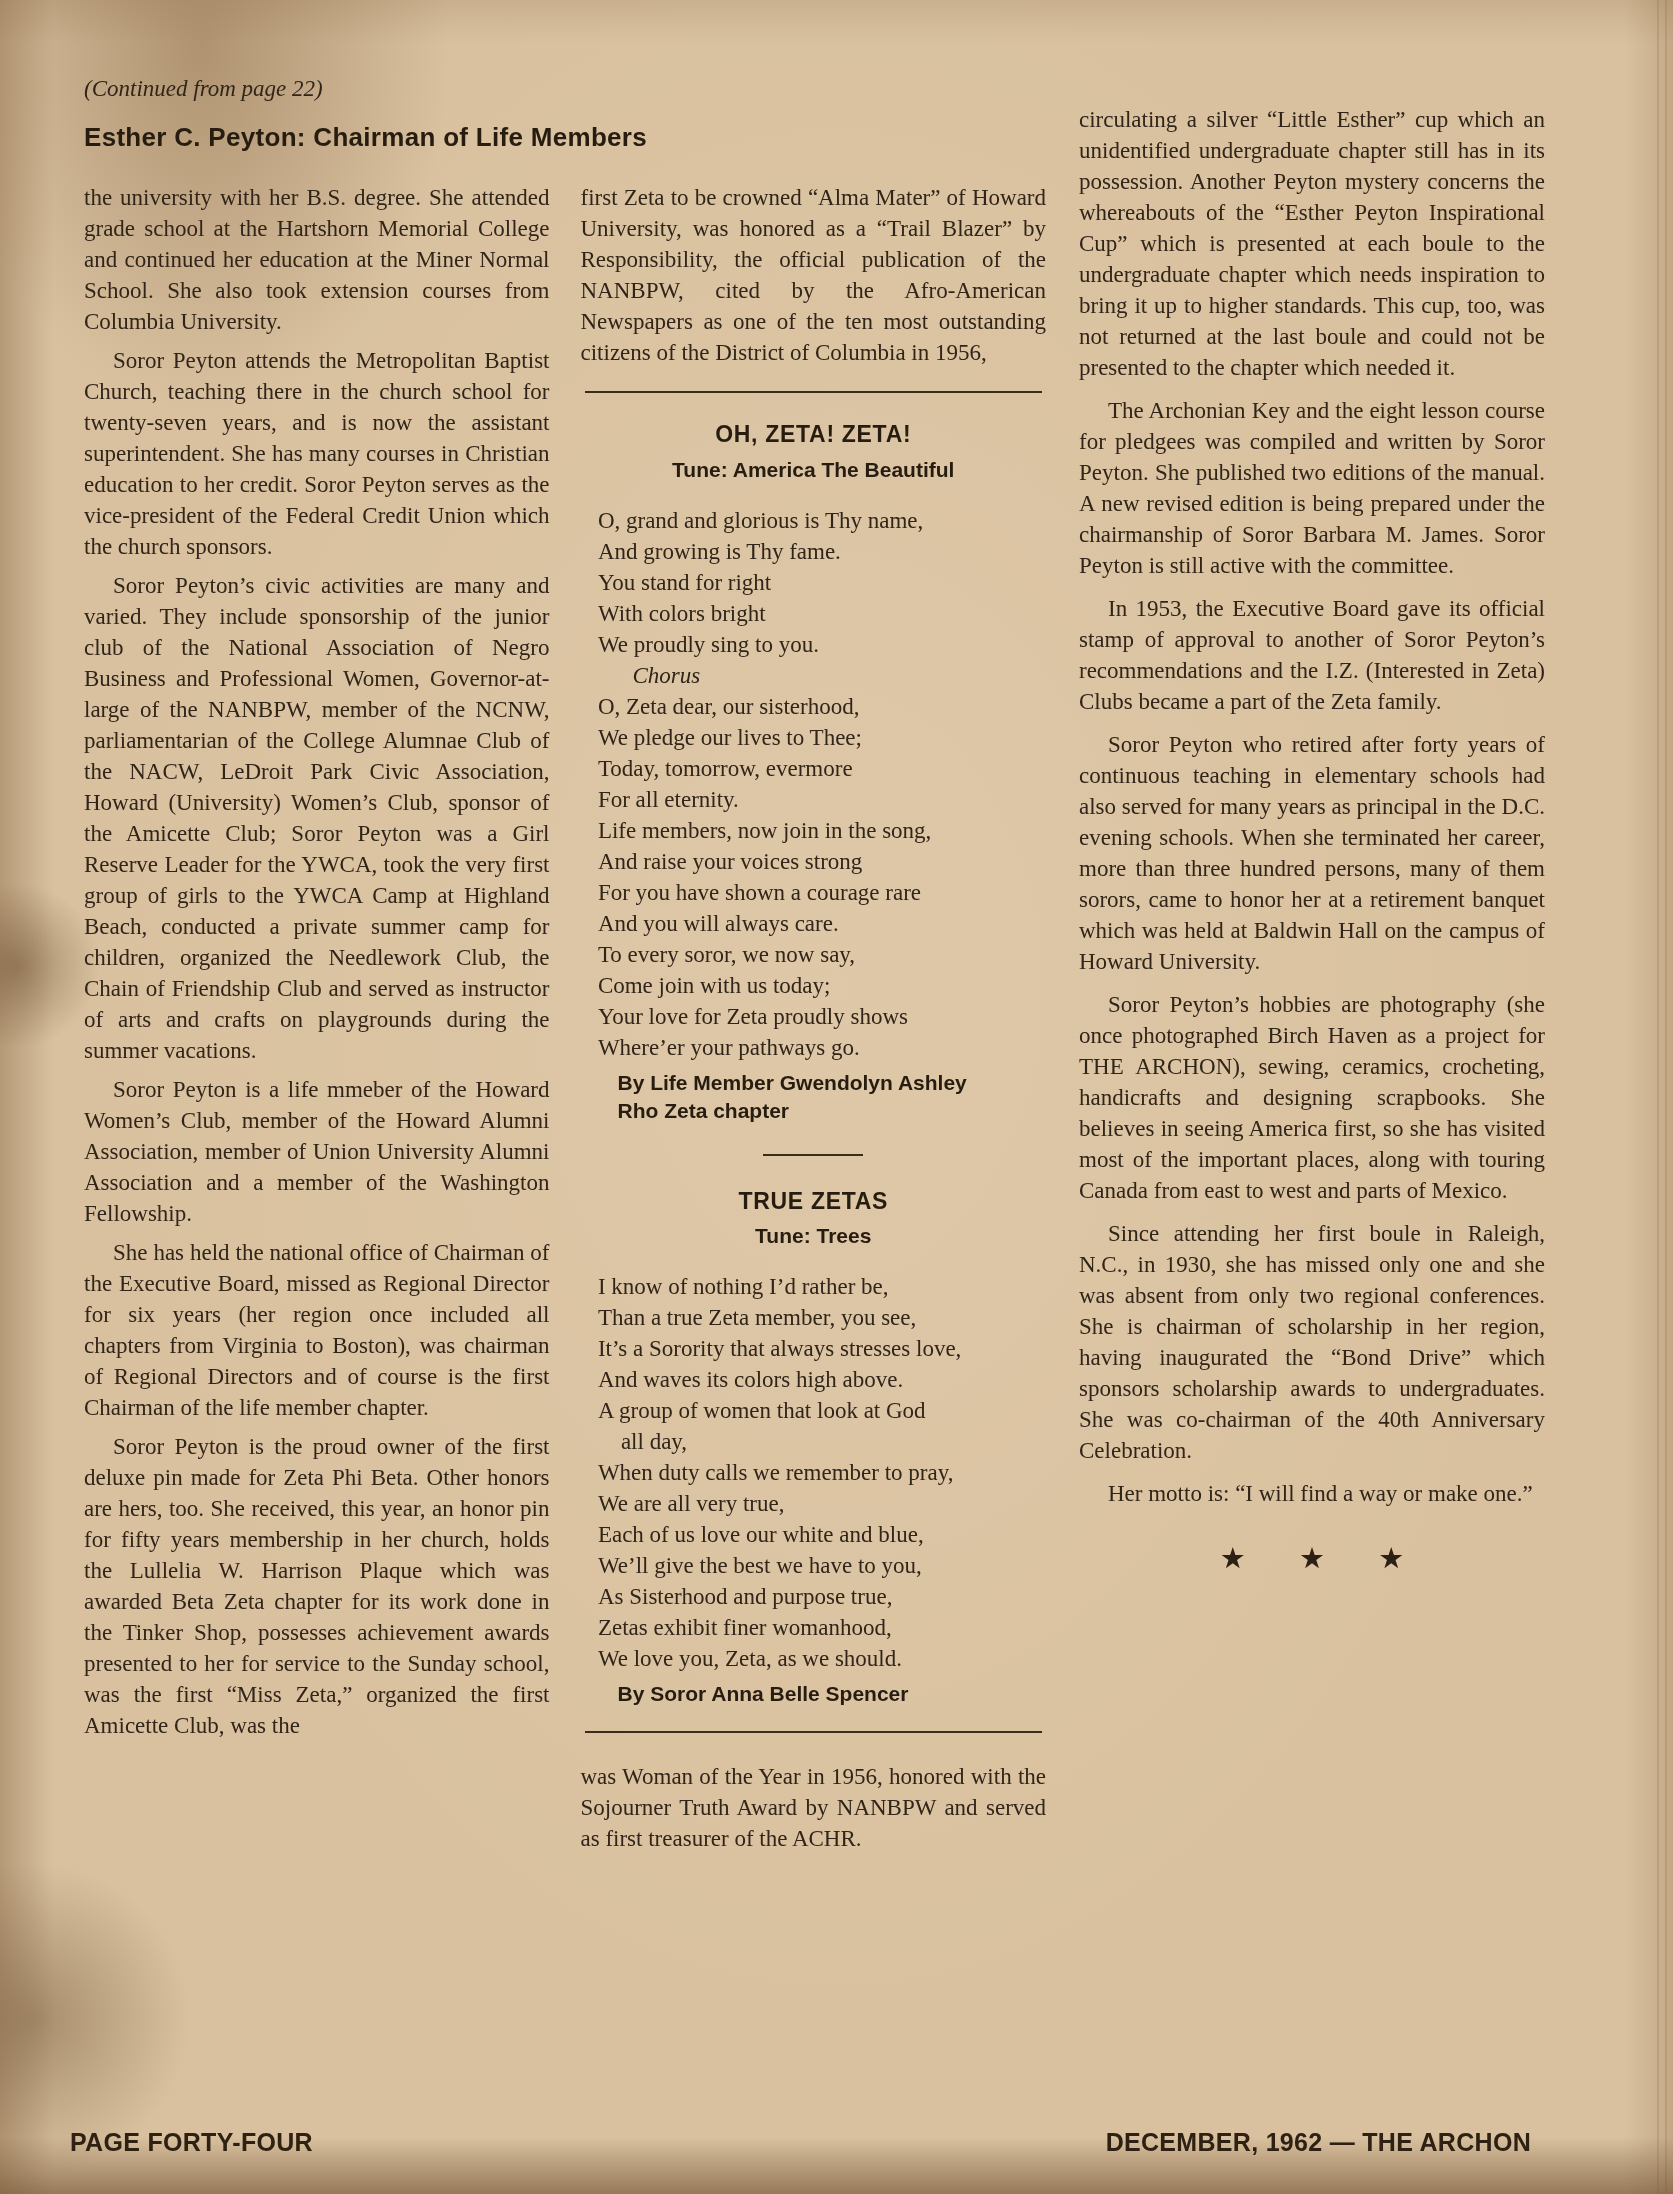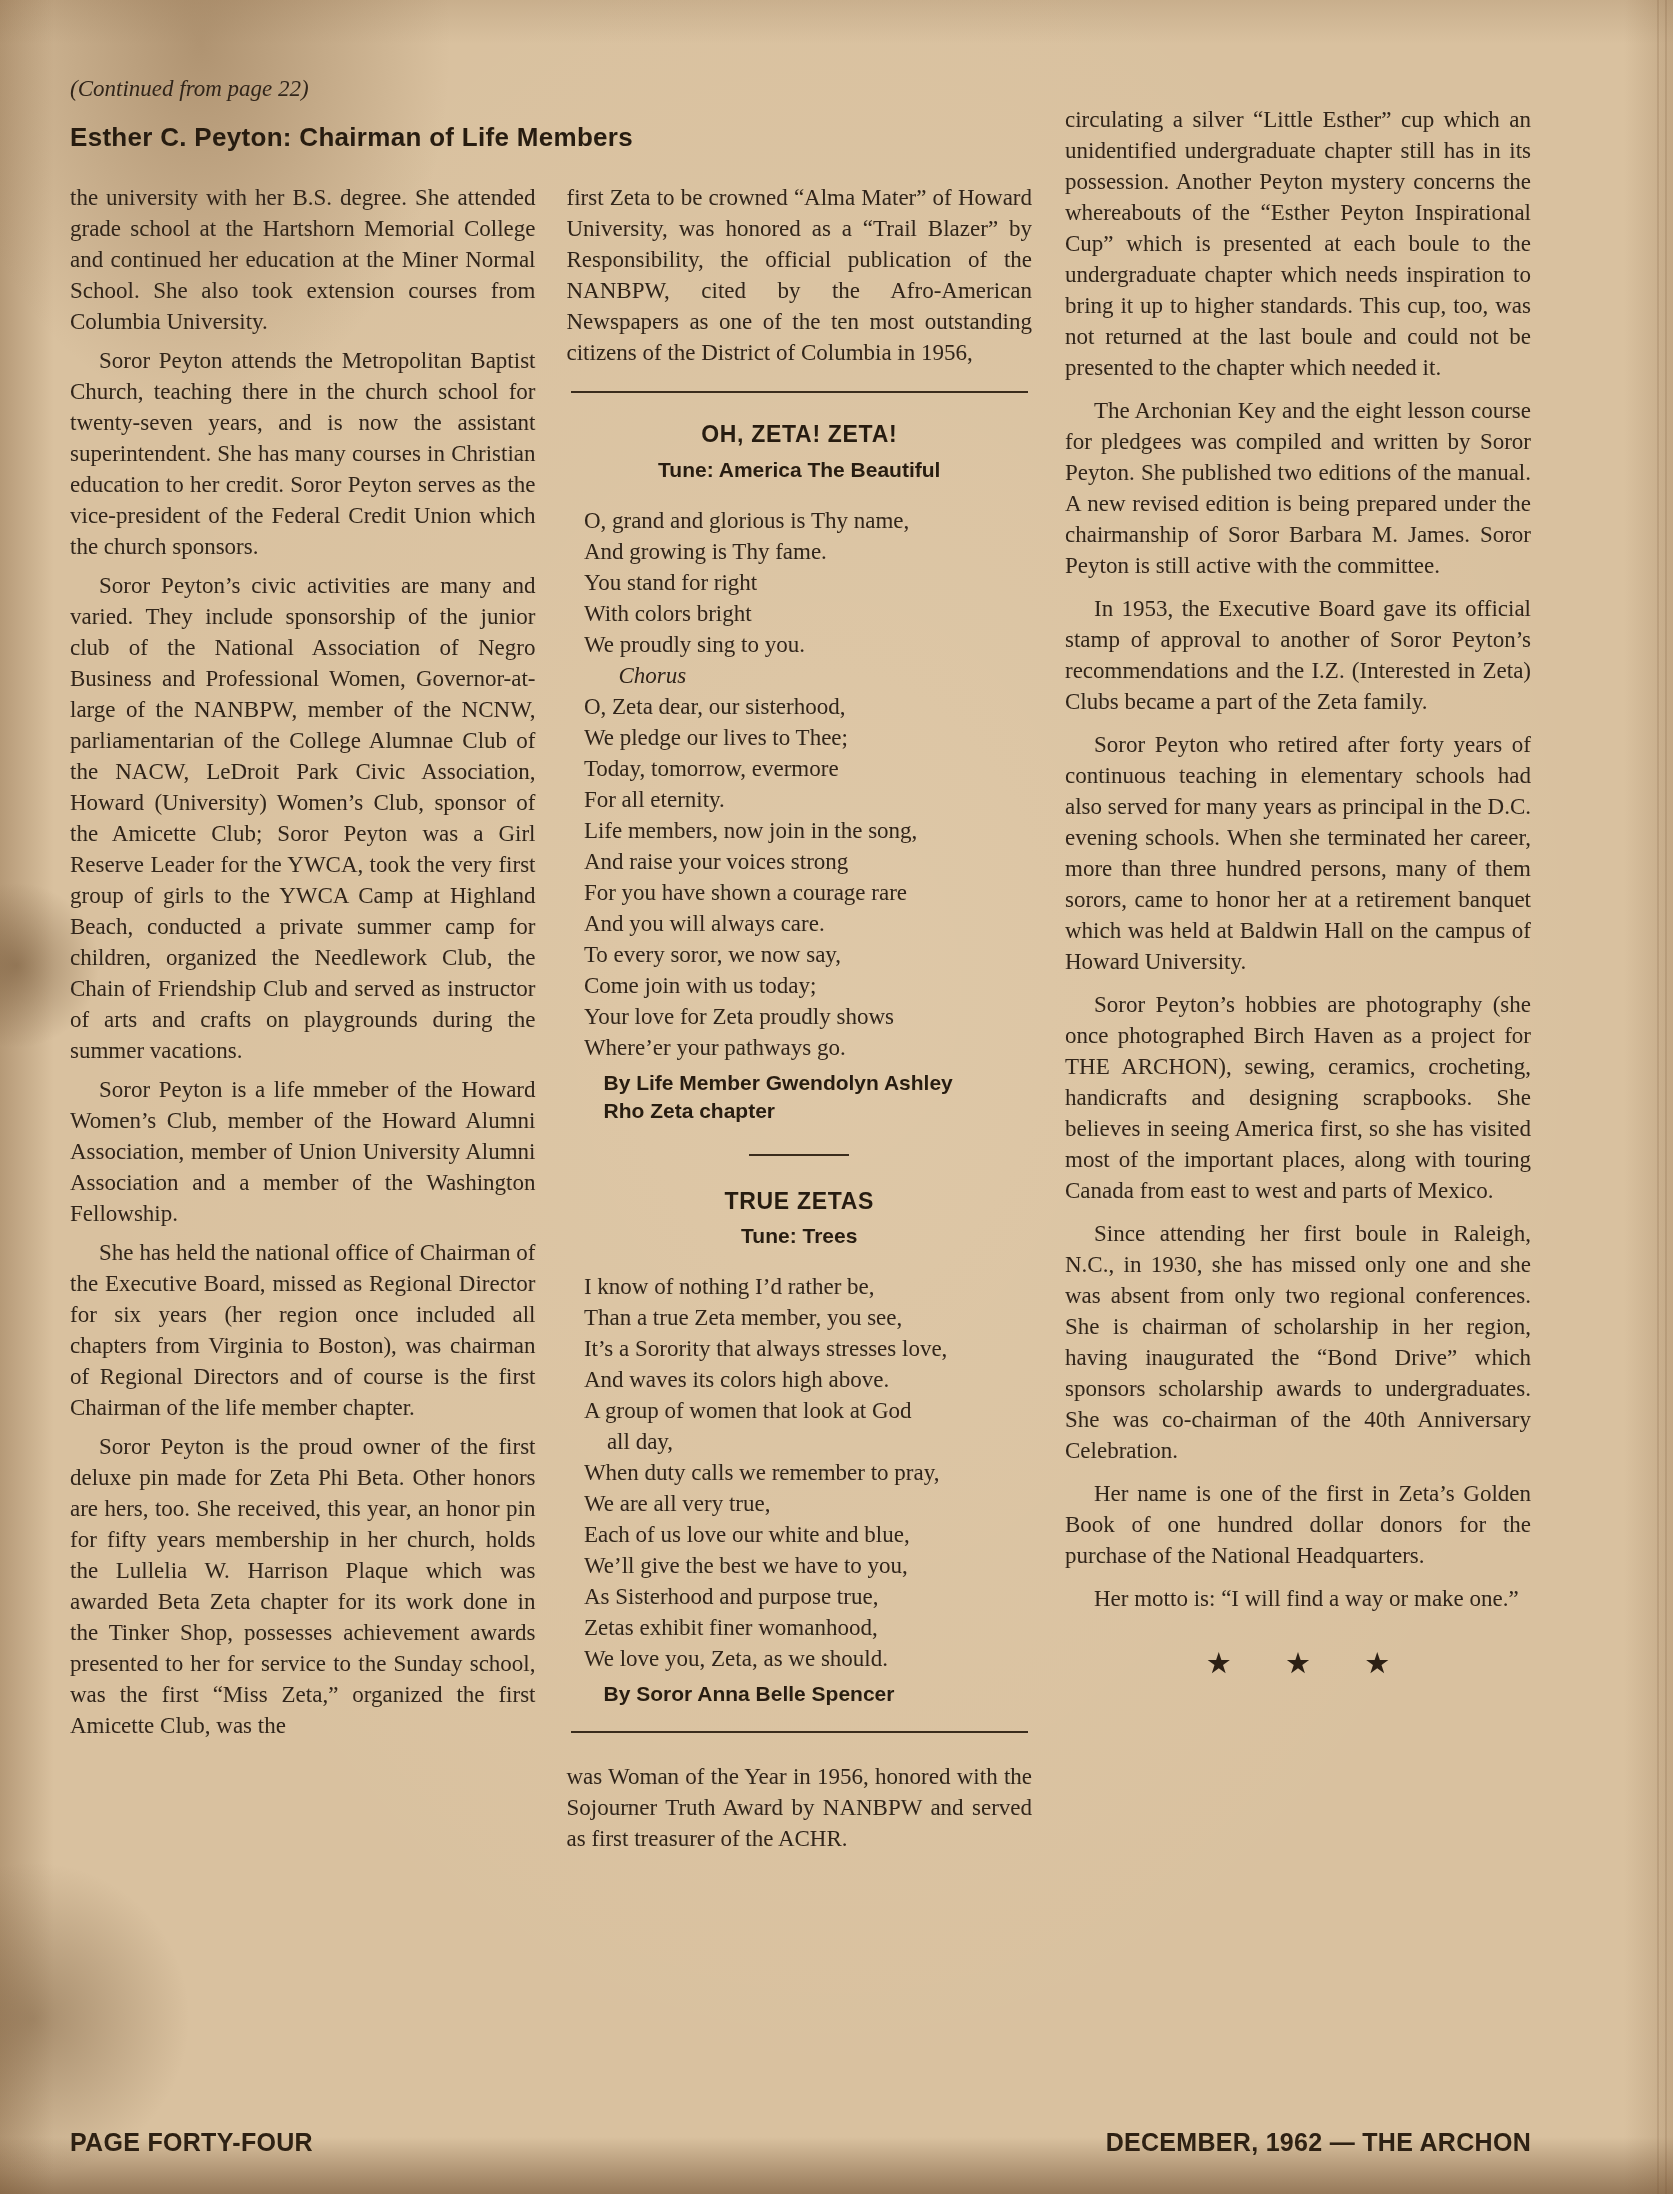--- a/index.html
+++ b/index.html
@@ -20,21 +20,21 @@
     font-family:"Liberation Serif", serif;
     color:#31251a;
     overflow:hidden;
   }
   .page-edge {
     position:absolute; top:0; right:0; width:23px; height:100%;
     background:repeating-linear-gradient(90deg, rgba(0,0,0,0) 0 6px, rgba(110,75,45,0.28) 6px 8px);
     opacity:.6;
   }
   .content {
-    position:absolute; left:70px; top:75px; width:1461px;
+    position:absolute; left:84px; top:75px; width:1461px;
     display:flex;
   }
   .left-two { width:962px; flex:0 0 auto; }
   .col { width:466px; }
   .col3 { flex:0 0 auto; margin-left:33px;margin-top:29px; }
   .two-cols { display:flex; gap:31px; }
 
   .continued {
     font-style:italic; font-size:23px; line-height:27px;
     margin:0 0 17.4px 0;
@@ -183,21 +183,20 @@
       </div>
     </div>
 
     <div class="col col3">
       <p class="body-par noindent">circulating a silver “Little Esther” cup which an unidentified undergraduate chapter still has in its possession. Another Peyton mystery concerns the whereabouts of the “Esther Peyton Inspirational Cup” which is presented at each boule to the undergraduate chapter which needs inspiration to bring it up to higher standards. This cup, too, was not returned at the last boule and could not be presented to the chapter which needed it.</p>
       <p class="body-par">The Archonian Key and the eight lesson course for pledgees was compiled and written by Soror Peyton. She published two editions of the manual. A new revised edition is being prepared under the chairmanship of Soror Barbara M. James. Soror Peyton is still active with the committee.</p>
       <p class="body-par">In 1953, the Executive Board gave its official stamp of approval to another of Soror Peyton’s recommendations and the I.Z. (Interested in Zeta) Clubs became a part of the Zeta family.</p>
       <p class="body-par">Soror Peyton who retired after forty years of continuous teaching in elementary schools had also served for many years as principal in the D.C. evening schools. When she terminated her career, more than three hundred persons, many of them sorors, came to honor her at a retirement banquet which was held at Baldwin Hall on the campus of Howard University.</p>
       <p class="body-par">Soror Peyton’s hobbies are photography (she once photographed Birch Haven as a project for THE ARCHON), sewing, ceramics, crocheting, handicrafts and designing scrapbooks. She believes in seeing America first, so she has visited most of the important places, along with touring Canada from east to west and parts of Mexico.</p>
       <p class="body-par">Since attending her first boule in Raleigh, N.C., in 1930, she has missed only one and she was absent from only two regional conferences. She is chairman of scholarship in her region, having inaugurated the “Bond Drive” which sponsors scholarship awards to undergraduates. She was co-chairman of the 40th Anniversary Celebration.</p>
-      <p class="body-par">Her name is one of the first in Zeta’s Golden Book of one hundred dollar donors for the purchase of the National Headquarters.</p>
       <p class="body-par">Her motto is: “I will find a way or make one.”</p>
       <div class="stars">★ ★ ★</div>
     </div>
 
   </div>
 
   <div class="footer">
     <div class="footer-left">PAGE FORTY-FOUR</div>
     <div class="footer-right">DECEMBER, 1962 — THE ARCHON</div>
   </div>

